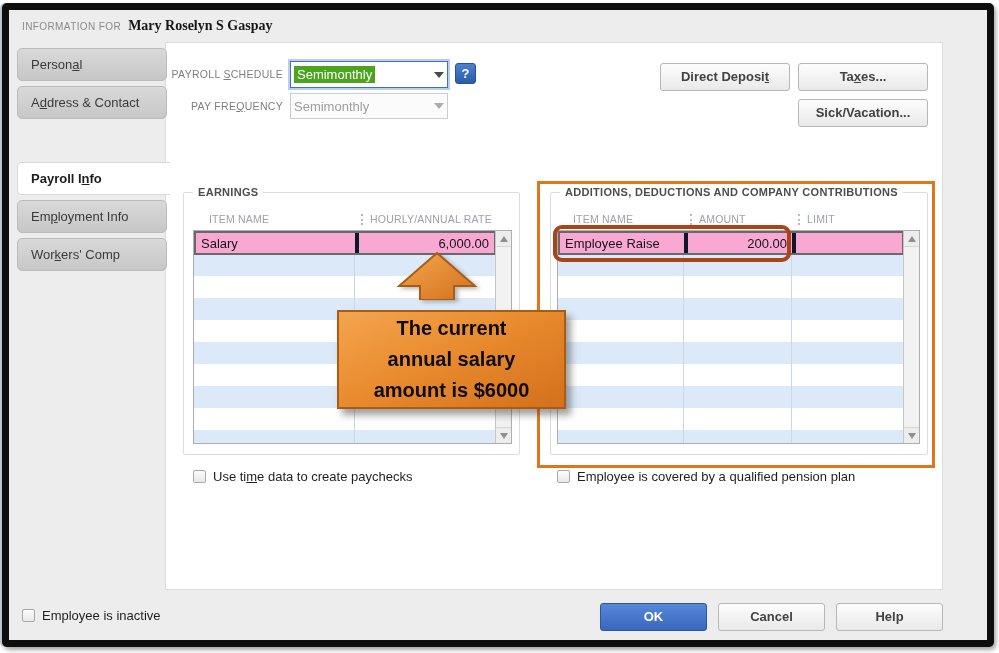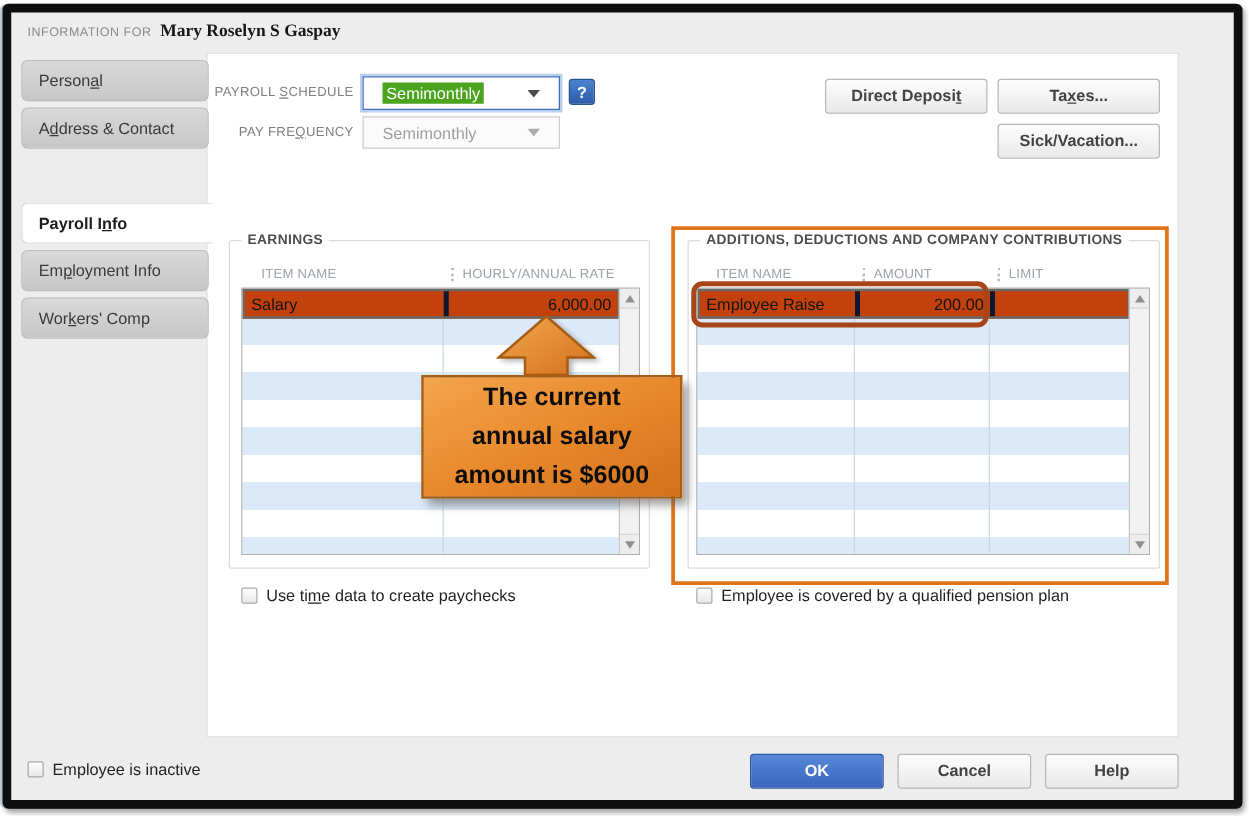--- a/index.html
+++ b/index.html
@@ -21,21 +21,21 @@
   
   .tab { left:8px; width:150px; height:33px; line-height:31px; padding-left:13px;
     background:linear-gradient(#d9d9d9,#c7c7c7); border:1px solid #bcbcbc; border-radius:5px;
     font-size:13px; color:#3a3a3a; z-index:3; cursor:default; }
   .tab.active { width:153px; background:#fff; border:1px solid #d9d9d9; border-right:none;
     border-radius:5px 0 0 5px; font-weight:bold; color:#1d1d1d; z-index:4; }
   u { text-decoration:underline; }
 
   
   .flabel { width:154px; text-align:right; font-size:10.5px; color:#7e7e7e; letter-spacing:.3px; z-index:2; }
-  .select { background:#fff; display:flex; align-items:center; padding:0 15px; font-size:13px; z-index:2; }
+  .select { background:#fff; display:flex; align-items:center; padding:0 3px; font-size:13px; z-index:2; }
   .select .arrow { margin-left:auto; }
   .sel-on { border:1px solid #3f6fbe; box-shadow:0 0 0 2px #b9d0ec; }
   .sel-on .val { background:#4CA31D; color:#fff; padding:1px 3px; }
   .sel-off { border:1px solid #cdcdcd; background:#fbfbfb; color:#9e9e9e; }
   .tri-dn { width:0; height:0; border-left:5px solid transparent; border-right:5px solid transparent; border-top:6px solid #4a4a4a; }
   .sel-off .tri-dn { border-top-color:#ababab; }
   .tri-up-s { width:0; height:0; border-left:4px solid transparent; border-right:4px solid transparent; border-bottom:6px solid #8f8f8f; }
   .tri-dn-s { width:0; height:0; border-left:4px solid transparent; border-right:4px solid transparent; border-top:6px solid #8f8f8f; }
 
   .helpbtn { left:446px; top:53px; width:21px; height:21px; border-radius:3px; z-index:2;
@@ -54,34 +54,34 @@
   
   .tbl { z-index:2; }
   .thead { height:22px; display:flex; align-items:center; font-size:10.5px; color:#9aa2aa; letter-spacing:.2px; }
   .thead .hc { display:flex; align-items:center; height:100%; padding-left:8px; }
   .thead .hc.first { padding-left:16px; }
   .sep { border-left:2px dotted #b9b9b9; height:11px; margin-right:7px; }
   .tbody { position:relative; border:1px solid #aeaeae; background:#fff; overflow:hidden; }
   .stripes { position:absolute; left:0; right:16px; top:23px; bottom:0;
     background:repeating-linear-gradient(to bottom,#dbe9f8 0 22px,#ffffff 22px 44px); }
   .vline { position:absolute; top:23px; bottom:0; width:1px; background:#c9d7e6; z-index:2; }
-  .selrow { position:absolute; left:0; right:15px; top:0; height:24px; background:#c2410c;
+  .selrow { position:absolute; left:0; right:15px; top:0; height:24px; background:#f9a8d4;
     border:2px solid #696969; display:flex; z-index:3; font-size:13px; color:#141414; }
   .selrow .c { display:flex; align-items:center; padding:0 5px; height:100%; }
   .selrow .num { justify-content:flex-end; }
   .selrow .bl { border-left:4px solid #0f172a; }
   .sbar { position:absolute; right:0; top:0; bottom:0; width:16px; background:#f2f2f2; border-left:1px solid #c6c6c6; z-index:3; }
   .sbar .ab { position:absolute; left:0; right:0; height:16px; display:flex; align-items:center; justify-content:center; background:#ededed; cursor:pointer; }
   .sbar .ab.up { top:0; border-bottom:1px solid #d6d6d6; }
   .sbar .ab.dn { bottom:0; border-top:1px solid #d6d6d6; }
 
   
   .ann-orange { left:528px; top:171px; width:398px; height:287px; border:3px solid #e0761b; z-index:5; pointer-events:none; }
   .ann-row { left:544px; top:215px; width:238px; height:37px; border:4px solid #a84418; border-radius:9px; z-index:6; pointer-events:none; }
-  .callout { left:328px; top:290px; width:209px; height:99px; z-index:6;
+  .callout { left:328px; top:300px; width:229px; height:99px; z-index:6;
     background:linear-gradient(155deg,#f3a54d 0%,#e8892d 50%,#d3701c 100%);
     border:2px solid #a75d13; box-shadow:5px 6px 7px rgba(80,80,80,.55);
     display:flex; align-items:center; justify-content:center; text-align:center; }
   .callout .txt { font-size:20px; font-weight:bold; color:#0d0d0d; line-height:31px; white-space:pre-line; }
   .arrow-svg { left:388px; top:242px; z-index:6; filter:drop-shadow(3px 2px 2px rgba(90,90,90,.45)); }
 
   
   .cbrow { display:flex; align-items:center; gap:7px; font-size:13px; color:#1f1f1f; z-index:2; cursor:pointer; }
   .cbox { width:13px; height:13px; border:1px solid #a9a9a9; border-radius:2px; background:linear-gradient(#fdfdfd,#e8e8e8); flex:none; }
 </style>

